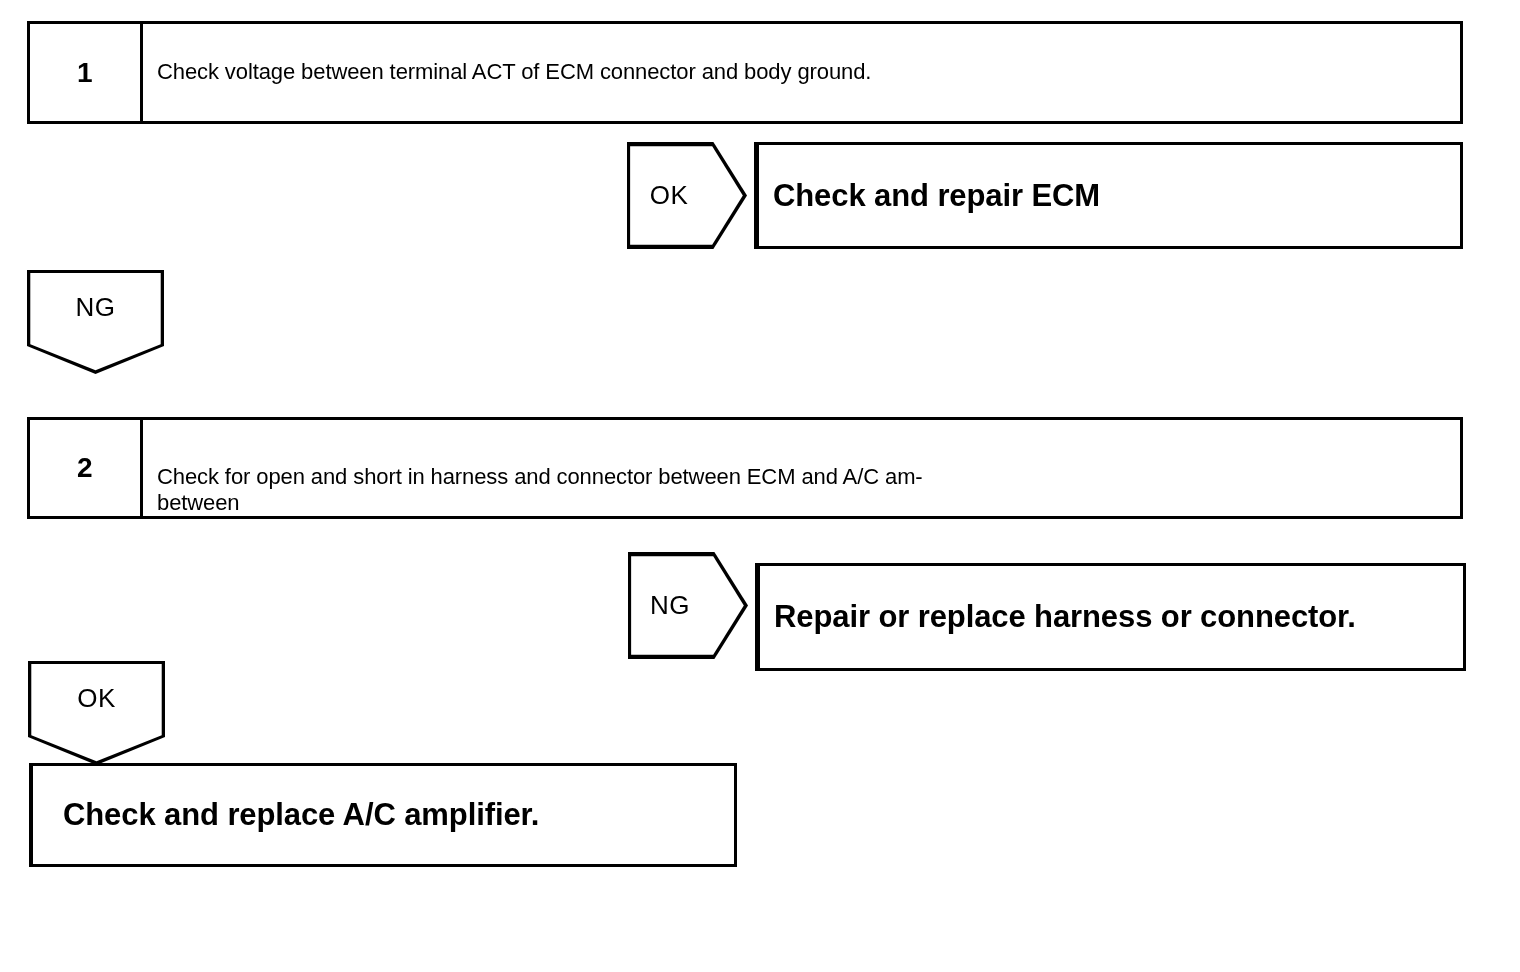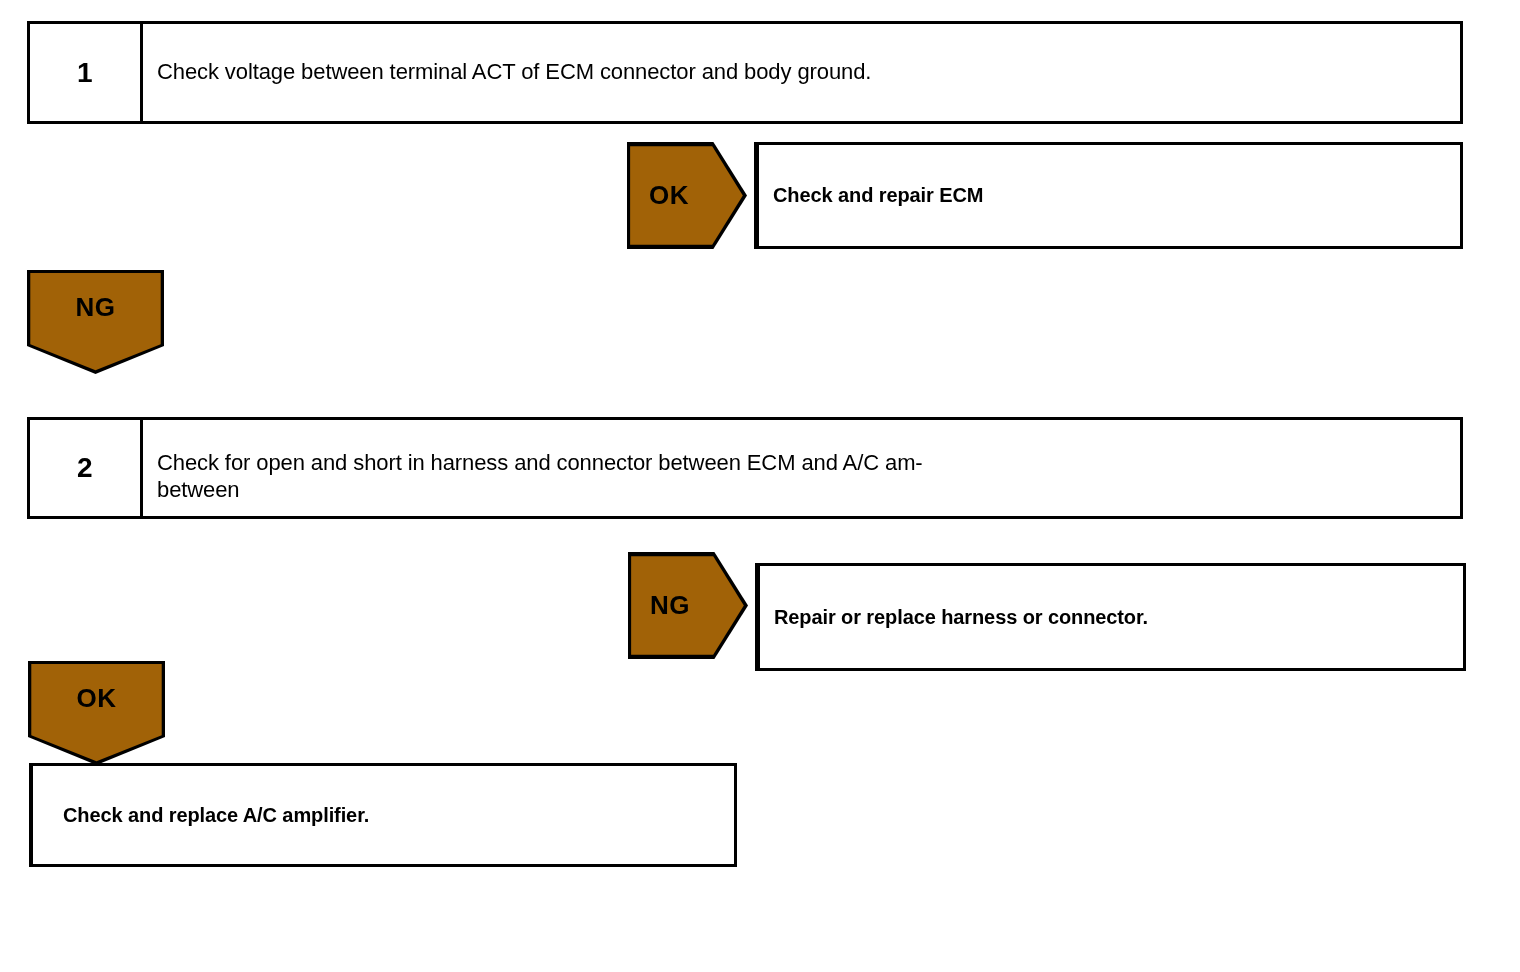--- a/index.html
+++ b/index.html
@@ -46,57 +46,57 @@
     flex: 1 1 auto;
     display: flex;
     align-items: center;
     padding: 0 0 0 14px;
     font-size: 22px;
     font-weight: normal;
     line-height: 1.19;
     letter-spacing: -0.1px;
   }
   .step-text.two-line {
-    align-items: center;
+    align-items: flex-end;
     padding-top: 17px;
   }
 
   
   .result-box {
     border: 3px solid #000;
     border-left-width: 5px;
     background: #fff;
     display: flex;
     align-items: center;
     padding-left: 14px;
-    font-size: 20px;
+    font-size: 31px;
     font-weight: bold;
     letter-spacing: -0.1px;
   }
   .result-box.plain-left {
     border-left-width: 4px;
     padding-left: 30px;
   }
 
   
   .judge {
     background: #000;
     display: flex;
     align-items: center;
     justify-content: center;
   }
   .judge-inner {
-    background: #a16207;
+    background: #ffffff;
     width: 100%;
     height: 100%;
     display: flex;
     align-items: center;
     justify-content: center;
     font-size: 26px;
-    font-weight: bold;
+    font-weight: normal;
     letter-spacing: 0.5px;
   }
 
   
   .judge-right {
     -webkit-clip-path: polygon(0% 0%, 72% 0%, 100% 50%, 72% 100%, 0% 100%);
     clip-path: polygon(0% 0%, 72% 0%, 100% 50%, 72% 100%, 0% 100%);
   }
   .judge-right .judge-inner {
     -webkit-clip-path: polygon(2.6% 4%, 71% 4%, 96.5% 50%, 71% 96%, 2.6% 96%);

